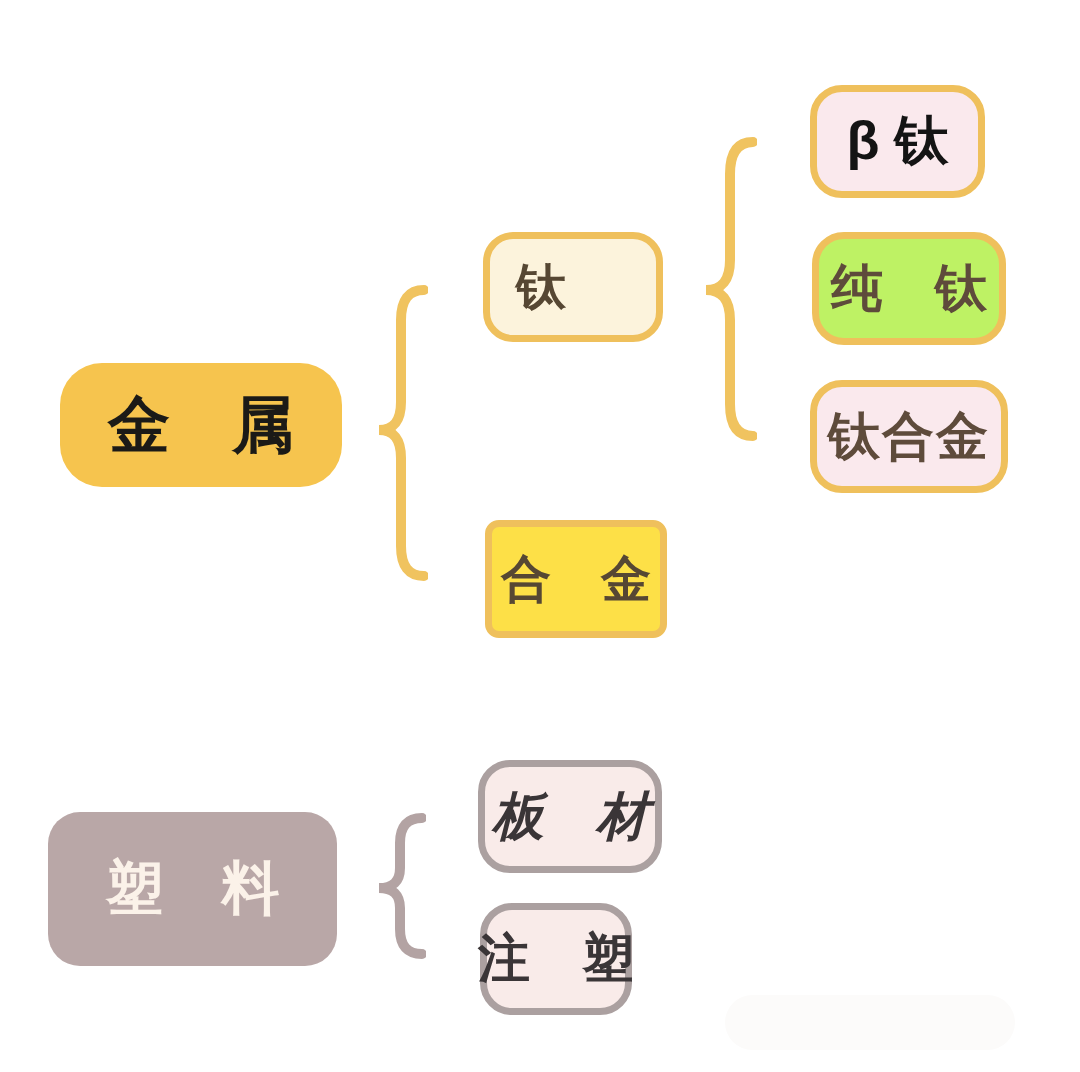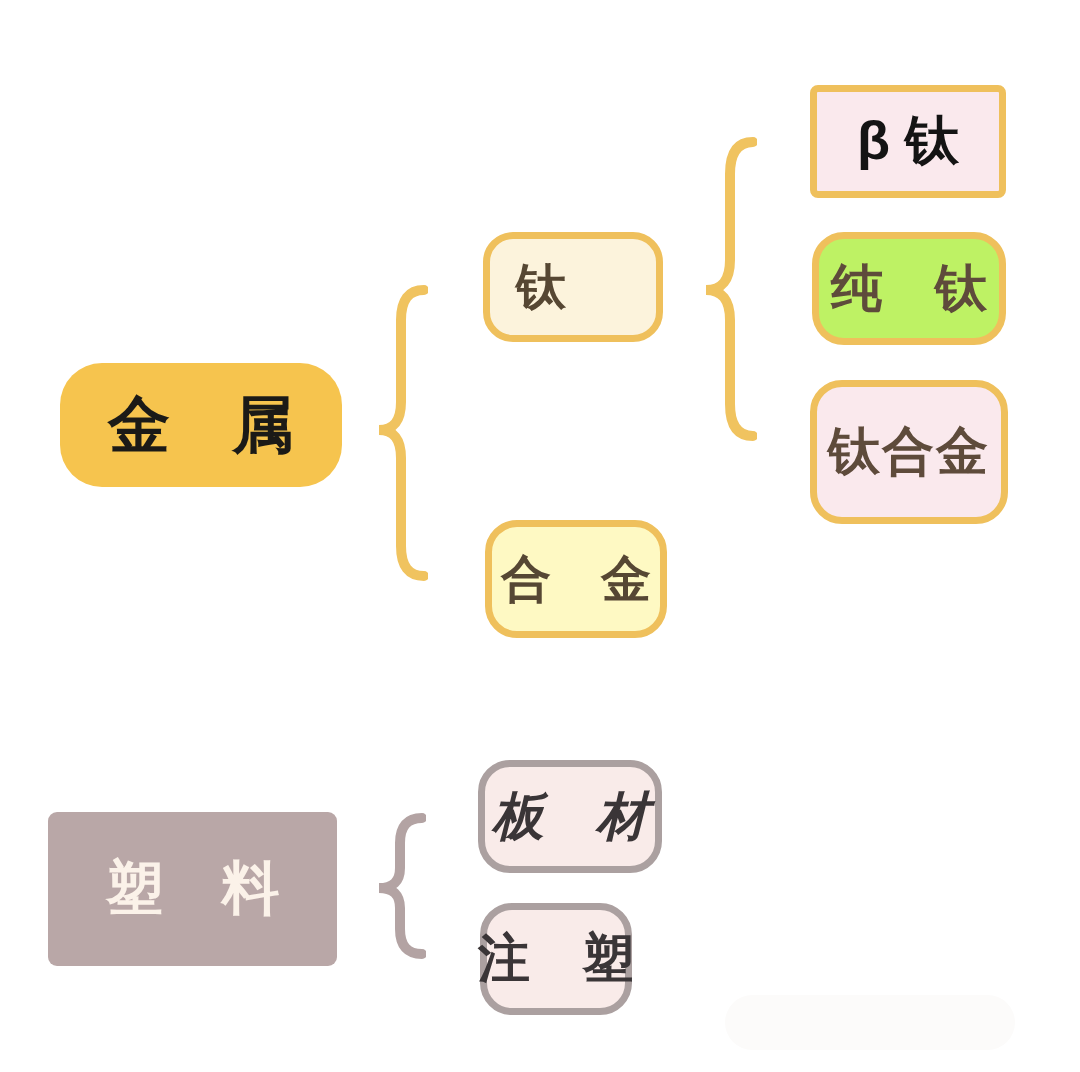--- a/index.html
+++ b/index.html
@@ -24,50 +24,50 @@
   .node .label { display: block; }
 
   
   #n-metal {
     left: 60px; top: 363px; width: 282px; height: 124px;
     background: #F6C44E; border-radius: 42px;
     color: #1B1A17; font-size: 62px;
   }
   #n-plastic {
     left: 48px; top: 812px; width: 289px; height: 154px;
-    background: #B9A7A7; border-radius: 9px;
+    background: #B9A7A7; border-radius: 32px;
     color: #FBF2E9; font-size: 58px;
   }
 
   
   #n-titanium {
     left: 483px; top: 232px; width: 180px; height: 110px;
     background: #FCF3DC; border: 7px solid #EFC05C; border-radius: 30px;
     color: #564733; font-size: 50px;
     justify-content: flex-start; padding-left: 26px;
   }
   #n-alloy {
     left: 485px; top: 520px; width: 182px; height: 118px;
-    background: #fef9c3; border: 7px solid #EFC05C; border-radius: 32px;
+    background: #fde047; border: 7px solid #EFC05C; border-radius: 14px;
     color: #564733; font-size: 50px;
   }
 
   
   #n-beta-ti {
-    left: 810px; top: 85px; width: 196px; height: 113px;
-    background: #FAE9ED; border: 7px solid #EFC05C; border-radius: 8px;
+    left: 810px; top: 85px; width: 175px; height: 113px;
+    background: #FAE9ED; border: 7px solid #EFC05C; border-radius: 32px;
     color: #141414; font-size: 54px;
   }
   #n-pure-ti {
     left: 812px; top: 232px; width: 194px; height: 113px;
     background: #bef264; border: 7px solid #EFC05C; border-radius: 32px;
     color: #5E4B3B; font-size: 52px;
   }
   #n-ti-alloy {
-    left: 810px; top: 380px; width: 198px; height: 144px;
+    left: 810px; top: 380px; width: 198px; height: 113px;
     background: #FAE9ED; border: 7px solid #EFC05C; border-radius: 32px;
     color: #5E4B3B; font-size: 52px; letter-spacing: 2px;
   }
 
   
   #n-sheet {
     left: 478px; top: 760px; width: 184px; height: 113px;
     background: #F9EBE9; border: 7px solid #ABA0A0; border-radius: 32px;
     color: #3A3537; font-size: 52px; font-style: italic;
   }

